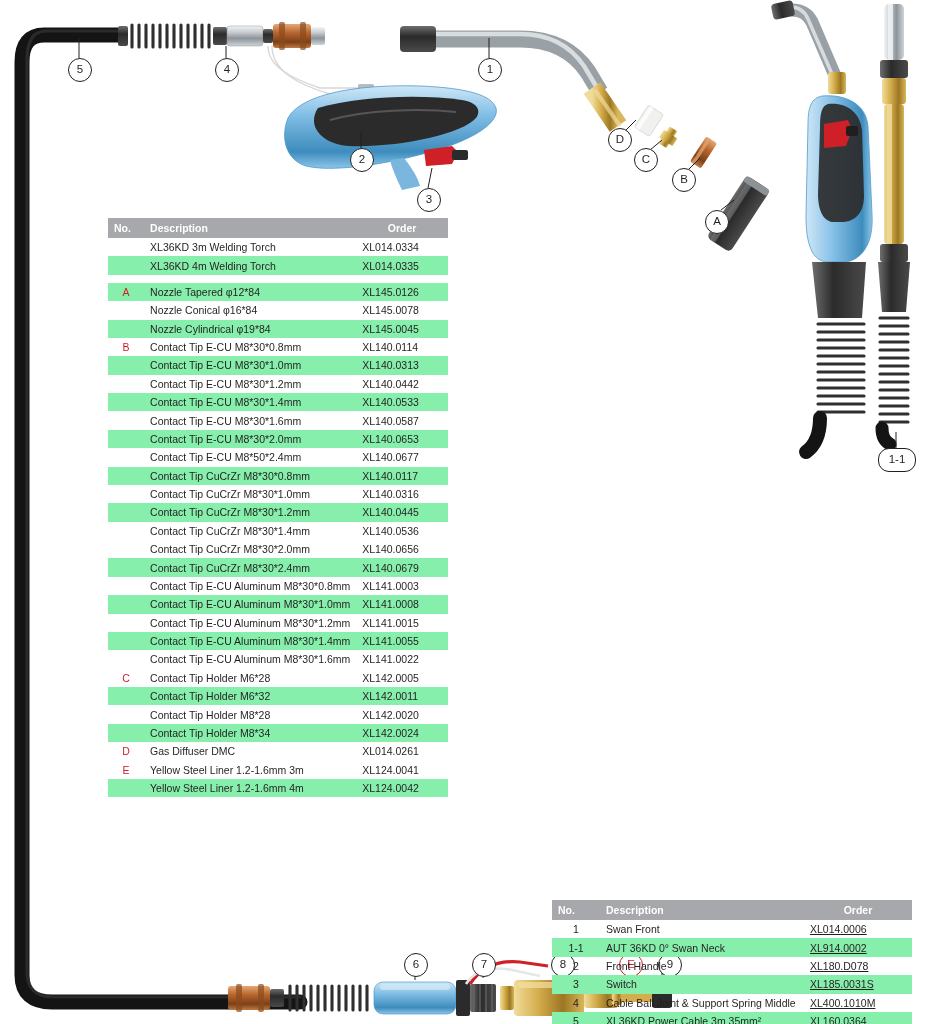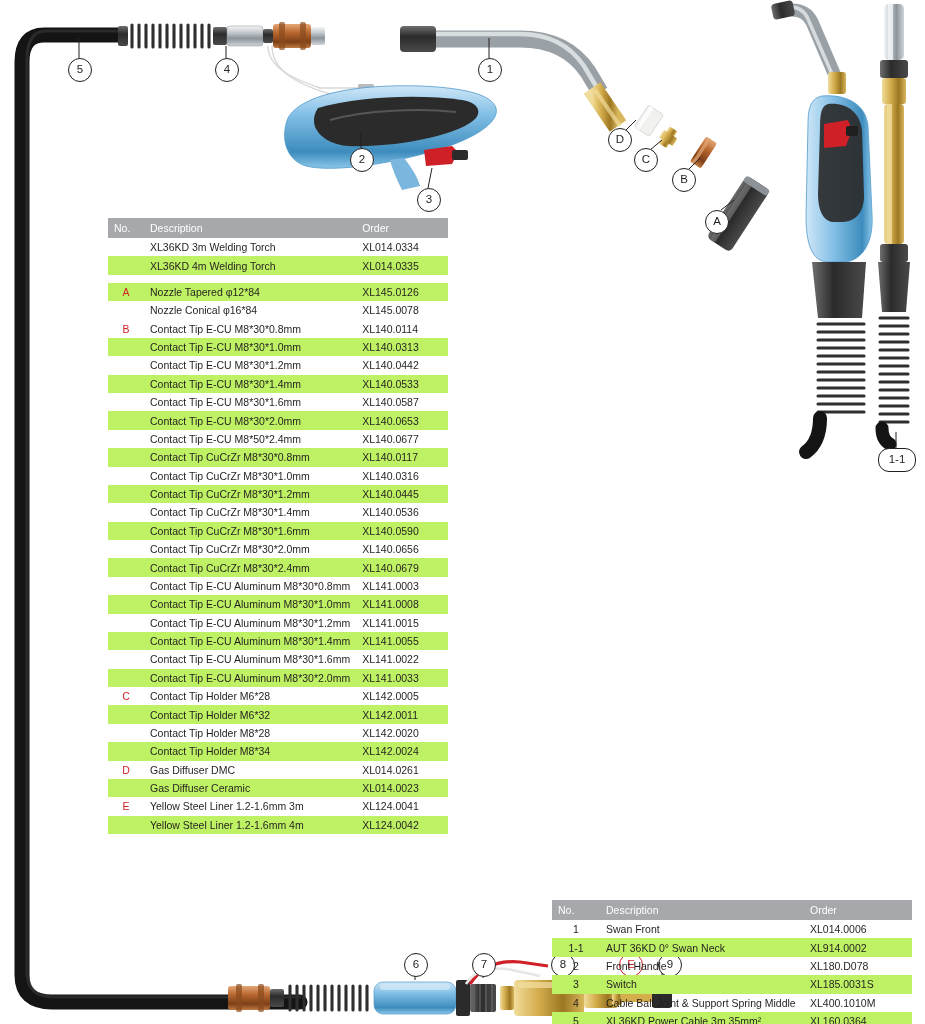--- a/index.html
+++ b/index.html
@@ -52,54 +52,54 @@
   
   .ptable {
     position: absolute;
     border-collapse: collapse;
     font-size: 10.5px;
     color: #231f20;
   }
   .ptable th {
     background: #a6a8ab;
     color: #ffffff;
-    font-weight: normal;
+    font-weight: bold;
     font-size: 10.5px;
     text-align: left;
     padding: 4px 6px;
     border: none;
   }
   .ptable td {
     padding: 3.2px 6px;
     border: none;
     white-space: nowrap;
   }
   .ptable tr.alt td {
-    background: #bef264;
+    background: #86efac;
   }
   .ptable td.c-no {
     width: 30px;
     text-align: center;
     color: #cf2027;
   }
   .ptable td.c-desc { }
   .ptable td.c-order { }
-  .ptable th.c-order { text-align: left; }
+  .ptable th.c-order { text-align: center; }
   #table-main { left: 108px; top: 218px; width: 340px; }
   #table-main td.c-no { width: 26px; }
   #table-main td.c-order { width: 86px; }
   #table-main th.h-no { width: 26px; }
   #table-main tr.spacer td {
     height: 8px;
     padding: 0;
     background: #ffffff;
   }
   #table-right { left: 552px; top: 900px; width: 360px; }
   #table-right td.c-no { width: 36px; color: #231f20; text-align: center; }
-  #table-right td.c-order { width: 96px; }
+  #table-right td.c-order { width: 96px; text-decoration: underline; }
   #table-right th.h-no { width: 36px; }
 </style>
 </head>
 <body>
 
 <div class="stage">
 
   <svg class="art" viewBox="0 0 925 1024">
     <defs>
       <linearGradient id="gCableV" x1="0" y1="0" x2="0" y2="1">
@@ -422,20 +422,25 @@
         <tr class="alt">
           <td class="c-no">A</td>
           <td class="c-desc">Nozzle Tapered φ12*84</td>
           <td class="c-order">XL145.0126</td>
         </tr>
         <tr>
           <td class="c-no"></td>
           <td class="c-desc">Nozzle Conical φ16*84</td>
           <td class="c-order">XL145.0078</td>
         </tr>
+        <tr class="alt">
+          <td class="c-no"></td>
+          <td class="c-desc">Nozzle Cylindrical φ19*84</td>
+          <td class="c-order">XL145.0045</td>
+        </tr>
         <tr>
           <td class="c-no">B</td>
           <td class="c-desc">Contact Tip E-CU M8*30*0.8mm</td>
           <td class="c-order">XL140.0114</td>
         </tr>
         <tr class="alt">
           <td class="c-no"></td>
           <td class="c-desc">Contact Tip E-CU M8*30*1.0mm</td>
           <td class="c-order">XL140.0313</td>
         </tr>
@@ -477,25 +482,20 @@
         <tr class="alt">
           <td class="c-no"></td>
           <td class="c-desc">Contact Tip CuCrZr M8*30*1.2mm</td>
           <td class="c-order">XL140.0445</td>
         </tr>
         <tr>
           <td class="c-no"></td>
           <td class="c-desc">Contact Tip CuCrZr M8*30*1.4mm</td>
           <td class="c-order">XL140.0536</td>
         </tr>
-        <tr class="alt">
-          <td class="c-no"></td>
-          <td class="c-desc">Contact Tip CuCrZr M8*30*1.6mm</td>
-          <td class="c-order">XL140.0590</td>
-        </tr>
         <tr>
           <td class="c-no"></td>
           <td class="c-desc">Contact Tip CuCrZr M8*30*2.0mm</td>
           <td class="c-order">XL140.0656</td>
         </tr>
         <tr class="alt">
           <td class="c-no"></td>
           <td class="c-desc">Contact Tip CuCrZr M8*30*2.4mm</td>
           <td class="c-order">XL140.0679</td>
         </tr>
@@ -516,25 +516,20 @@
         </tr>
         <tr class="alt">
           <td class="c-no"></td>
           <td class="c-desc">Contact Tip E-CU Aluminum M8*30*1.4mm</td>
           <td class="c-order">XL141.0055</td>
         </tr>
         <tr>
           <td class="c-no"></td>
           <td class="c-desc">Contact Tip E-CU Aluminum M8*30*1.6mm</td>
           <td class="c-order">XL141.0022</td>
-        </tr>
-        <tr class="alt">
-          <td class="c-no"></td>
-          <td class="c-desc">Contact Tip E-CU Aluminum M8*30*2.0mm</td>
-          <td class="c-order">XL141.0033</td>
         </tr>
         <tr>
           <td class="c-no">C</td>
           <td class="c-desc">Contact Tip Holder M6*28</td>
           <td class="c-order">XL142.0005</td>
         </tr>
         <tr class="alt">
           <td class="c-no"></td>
           <td class="c-desc">Contact Tip Holder M6*32</td>
           <td class="c-order">XL142.0011</td>
@@ -546,25 +541,20 @@
         </tr>
         <tr class="alt">
           <td class="c-no"></td>
           <td class="c-desc">Contact Tip Holder M8*34</td>
           <td class="c-order">XL142.0024</td>
         </tr>
         <tr>
           <td class="c-no">D</td>
           <td class="c-desc">Gas Diffuser DMC</td>
           <td class="c-order">XL014.0261</td>
-        </tr>
-        <tr class="alt">
-          <td class="c-no"></td>
-          <td class="c-desc">Gas Diffuser Ceramic</td>
-          <td class="c-order">XL014.0023</td>
         </tr>
         <tr>
           <td class="c-no">E</td>
           <td class="c-desc">Yellow Steel Liner 1.2-1.6mm 3m</td>
           <td class="c-order">XL124.0041</td>
         </tr>
         <tr class="alt">
           <td class="c-no"></td>
           <td class="c-desc">Yellow Steel Liner 1.2-1.6mm 4m</td>
           <td class="c-order">XL124.0042</td>

